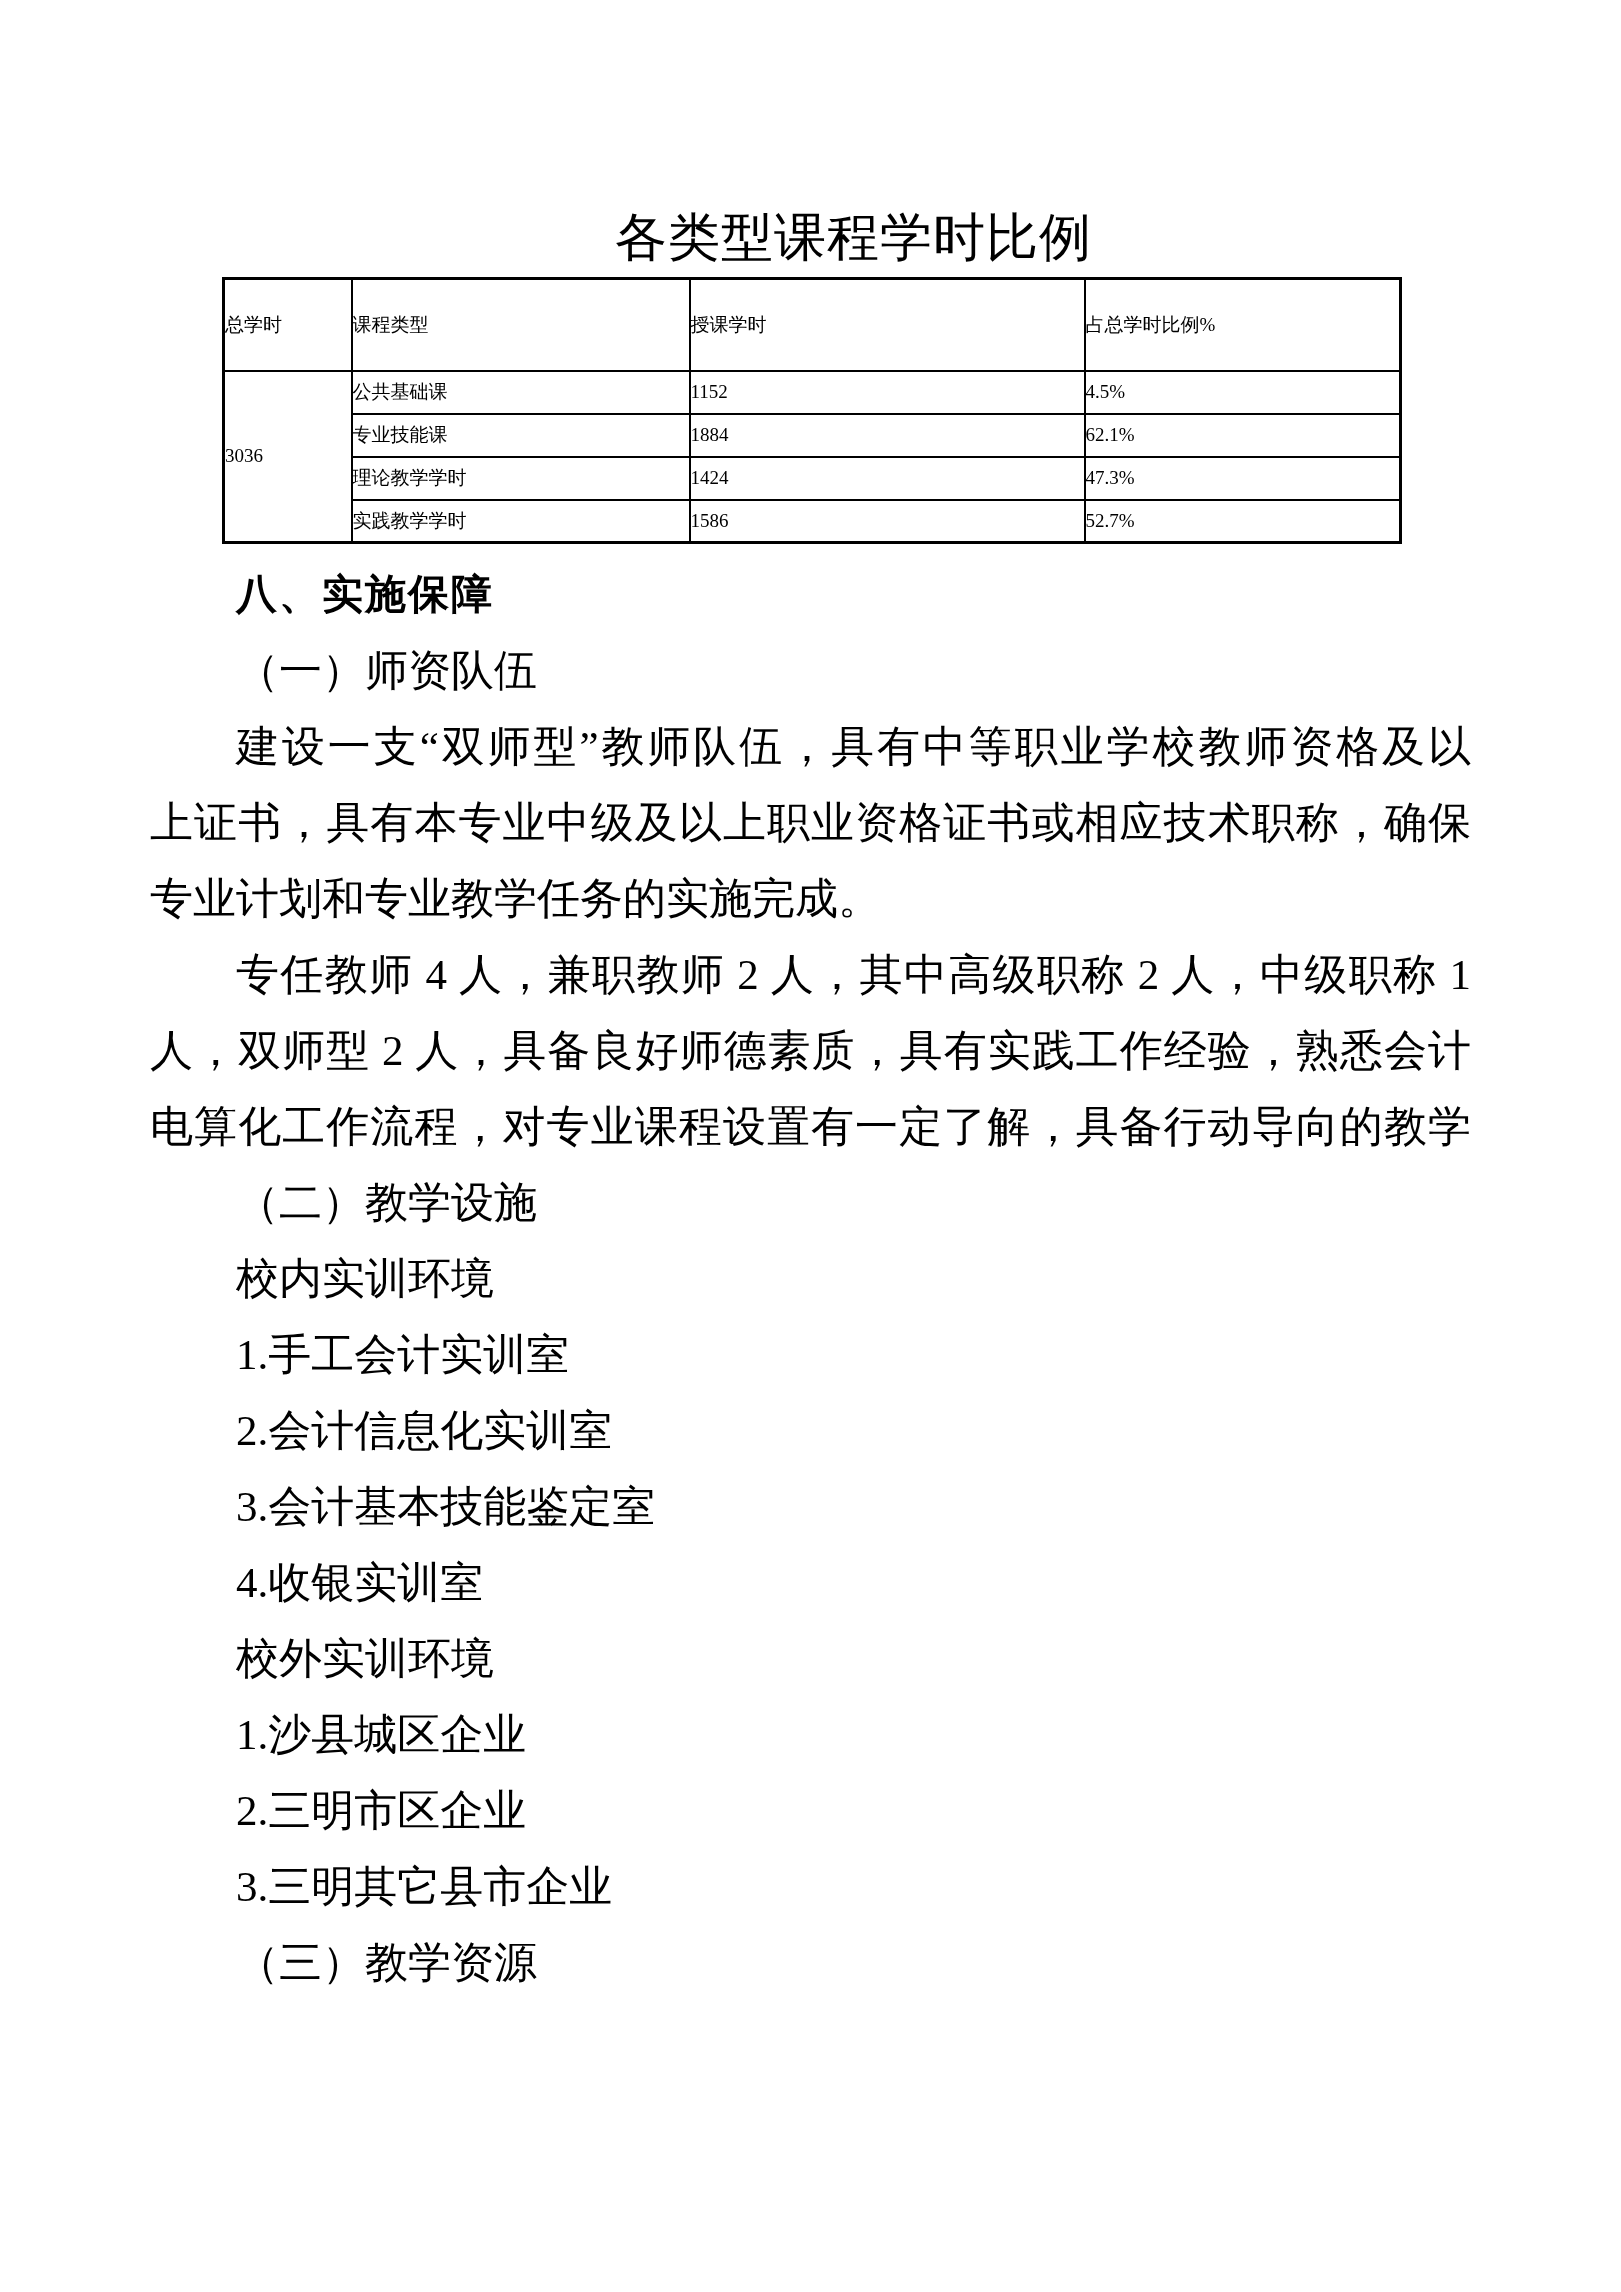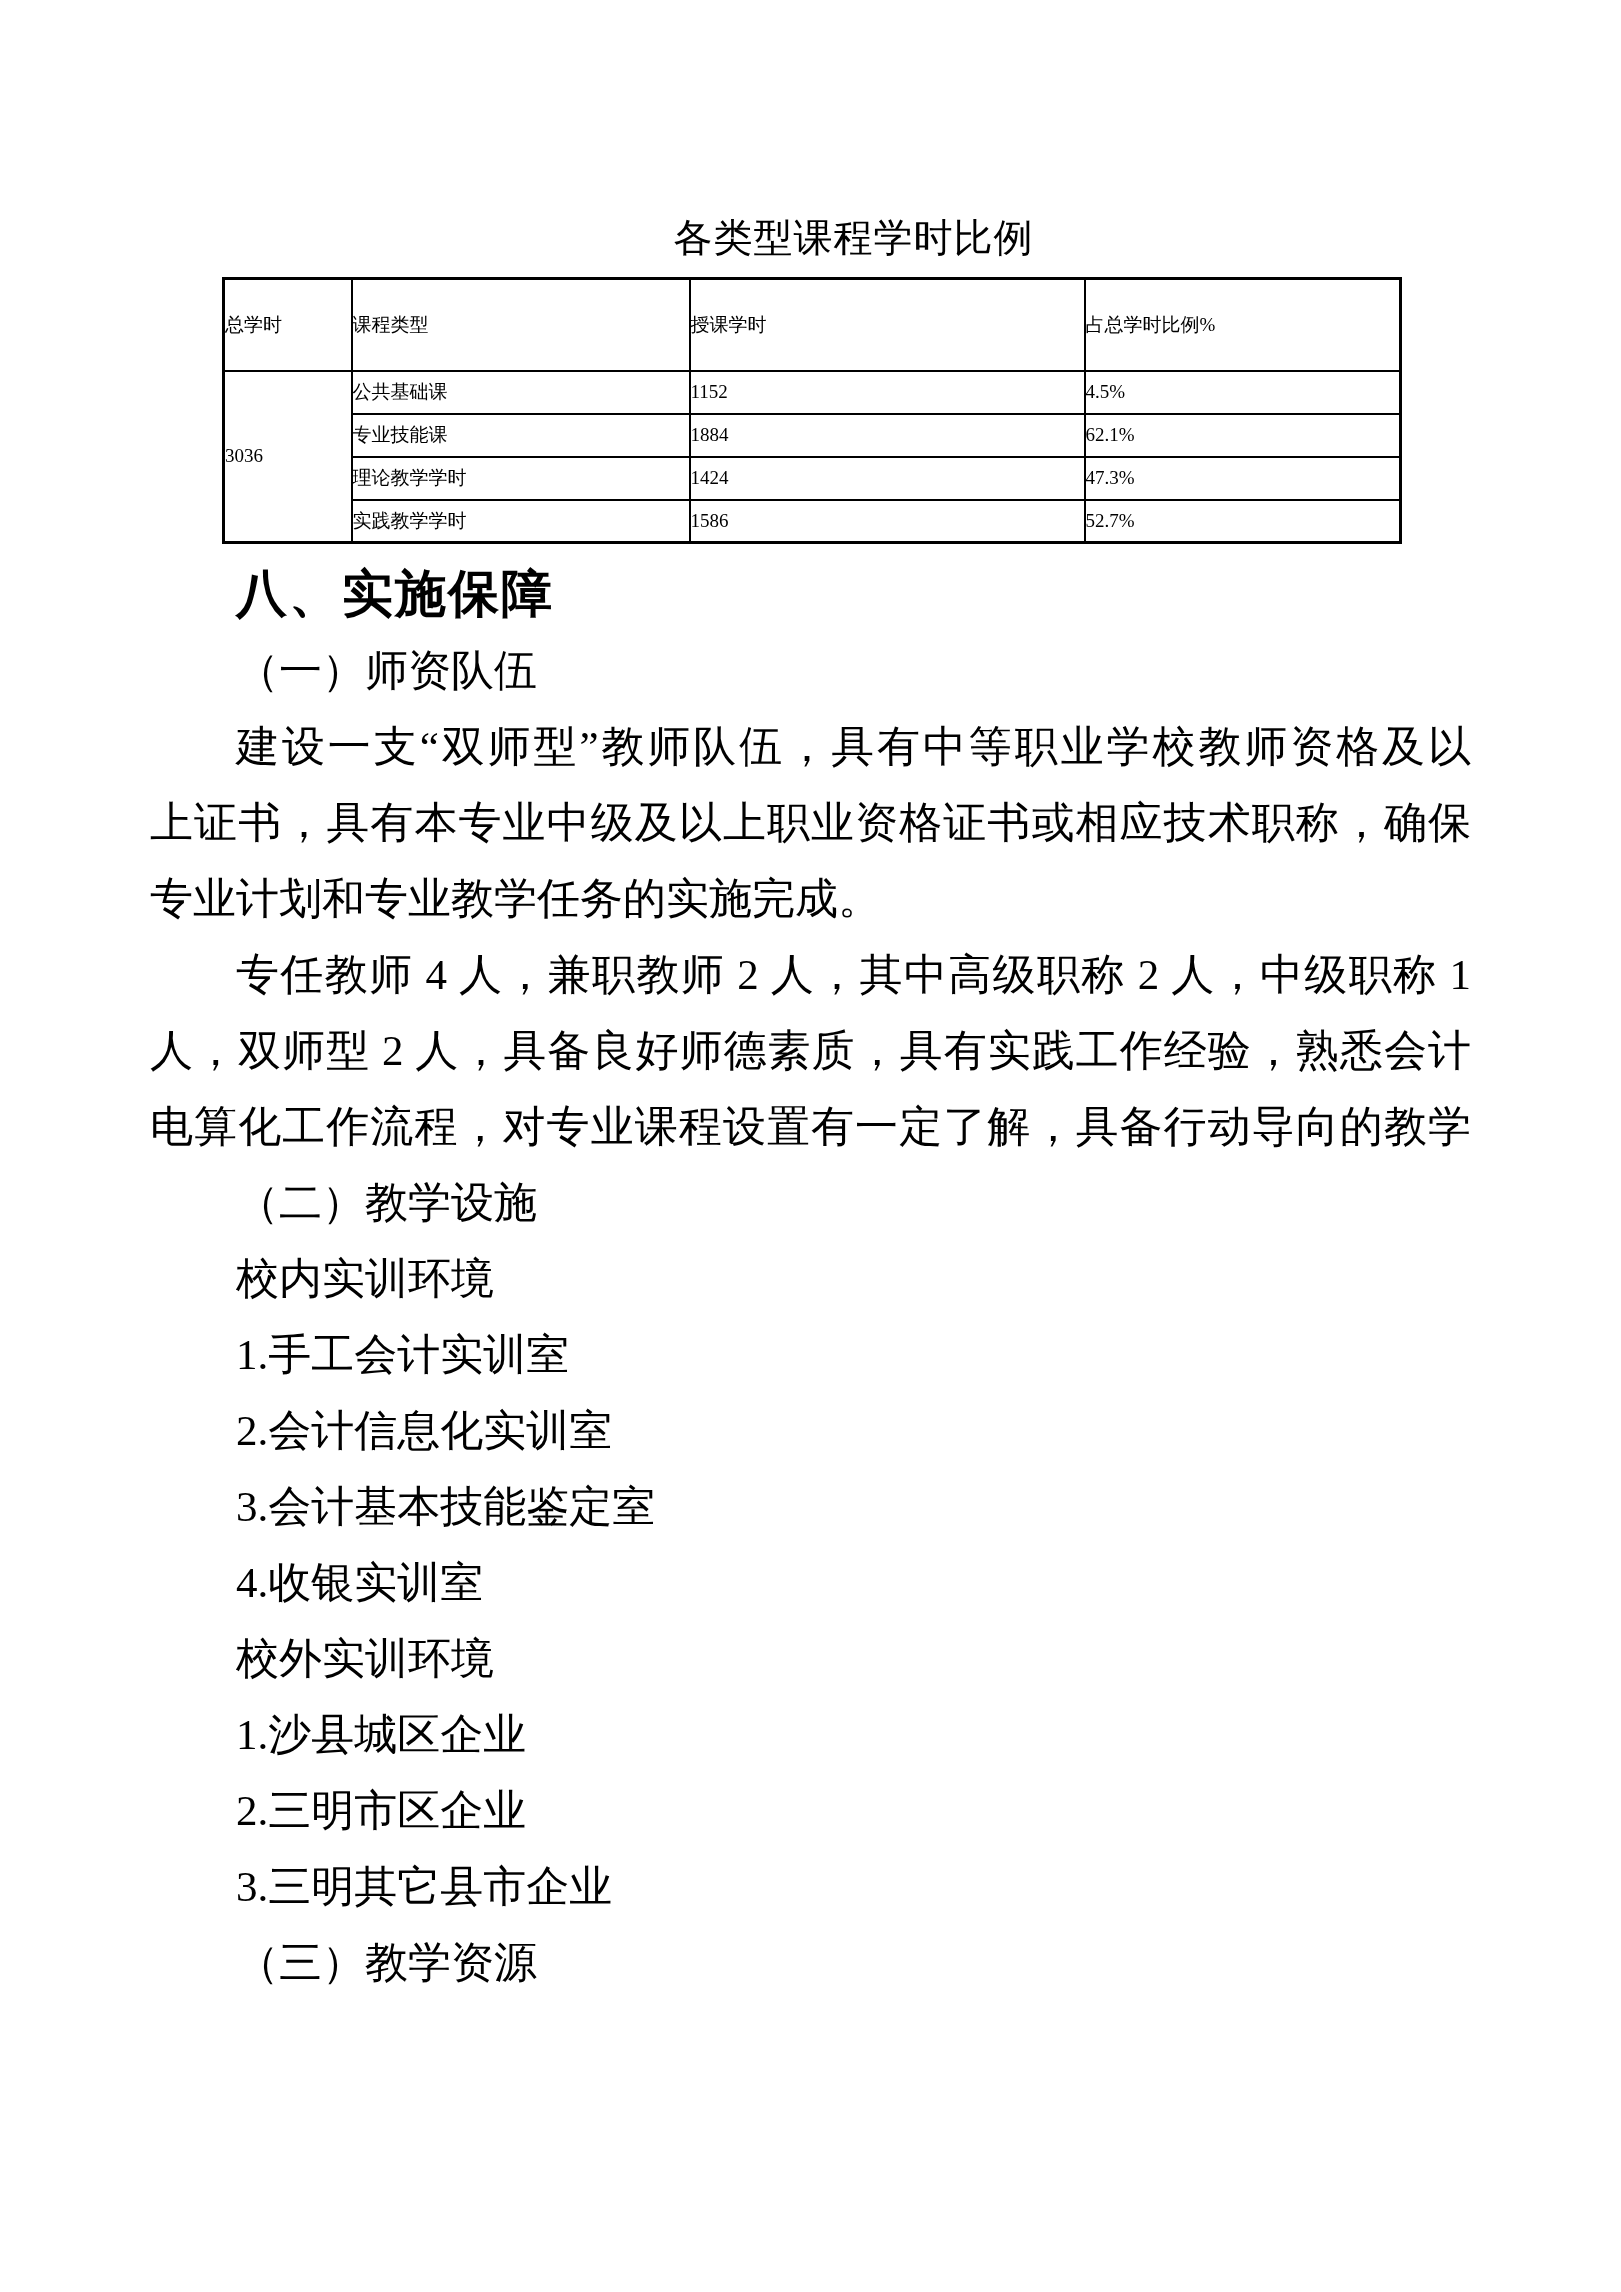--- a/index.html
+++ b/index.html
@@ -17,21 +17,21 @@
     overflow: hidden;
   }
   
   .table-title {
     position: absolute;
     top: 214px;
     left: 0;
     width: 100%;
     text-align: center;
     text-indent: 86px; 
-    font-size: 39px;
+    font-size: 52px;
     line-height: 47px;
     letter-spacing: 1px;
     white-space: nowrap;
   }
   table.doc-table {
     position: absolute;
     top: 277px;
     left: 222px;
     width: 1177px;
     border-collapse: collapse;
@@ -57,21 +57,21 @@
   
   .content {
     position: absolute;
     top: 555px;
     left: 150px;
     width: 1321px;
   }
   .section-heading {
     font-family: Liberation Sans, sans-serif;
     font-weight: 900;
-    font-size: 51px;
+    font-size: 41px;
     line-height: 78px;
     height: 78px;
     text-indent: 86px;
     letter-spacing: 2px;
     white-space: nowrap;
   }
   .line {
     font-size: 43px;
     line-height: 76px;
     height: 76px;

